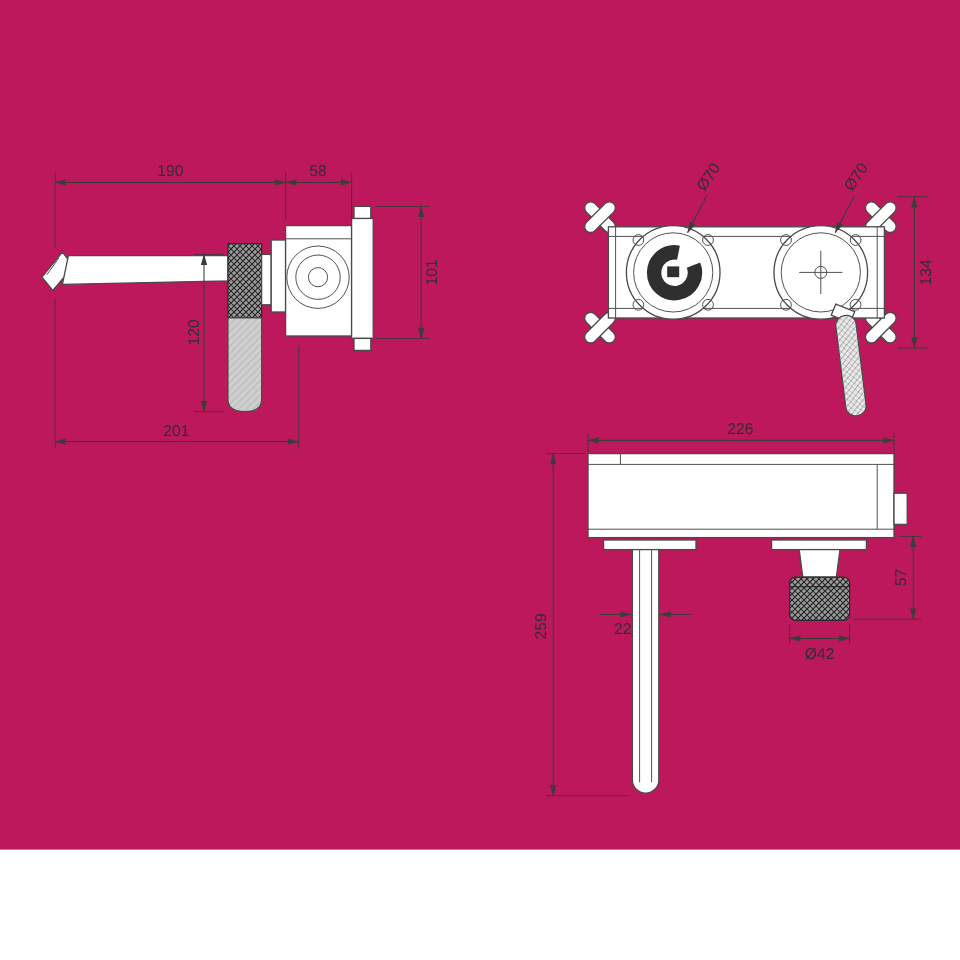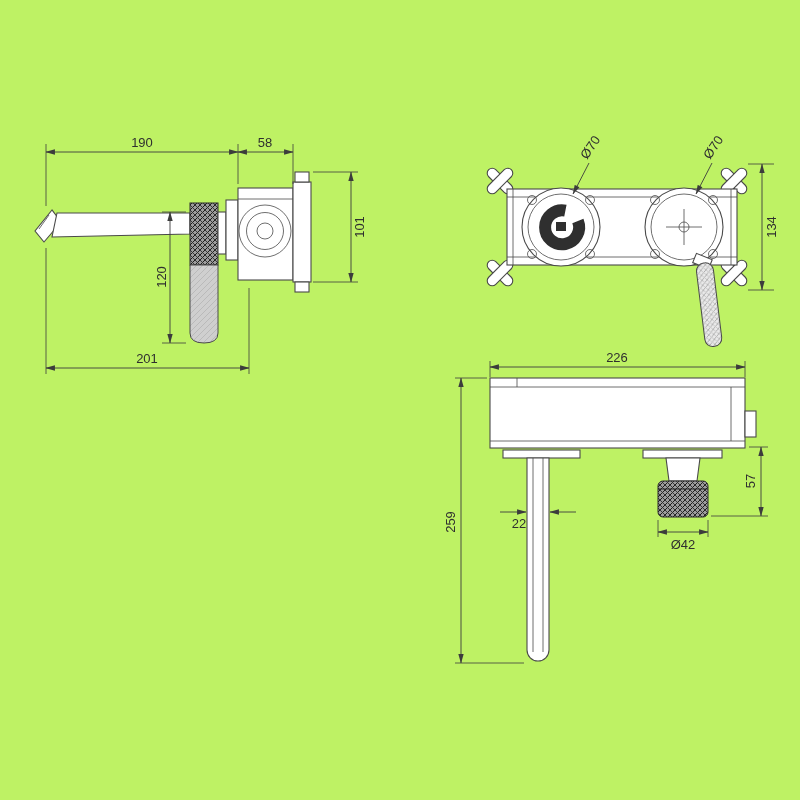--- a/index.html
+++ b/index.html
@@ -1,21 +1,21 @@
 <!DOCTYPE html>
 <html><head>
 <meta charset="utf-8">
 <style>
   * { margin: 0; padding: 0; box-sizing: border-box; }
   html, body { background: #ffffff; }
   body {
     width: 800px; height: 800px;
     font-family: "Liberation Sans", sans-serif;
   }
-  .stage { position: relative; width: 800px; height: 800px; background: #bef264; overflow: hidden; }
+  .stage { position: relative; width: 800px; height: 708px; background: #be185d; overflow: hidden; }
   svg { display: block; }
 
   .outline { fill: #ffffff; stroke: #4a4a4a; stroke-width: 1.1; }
   .thin    { fill: none;    stroke: #4a4a4a; stroke-width: 0.8; }
   .ext     { fill: none;    stroke: #3c3c3c; stroke-width: 0.8; }
   .dimline { fill: none;    stroke: #3c3c3c; stroke-width: 0.9;
              marker-start: url(#arrow); marker-end: url(#arrow); }
   .leader  { fill: none;    stroke: #3c3c3c; stroke-width: 0.9;
              marker-start: url(#arrow); }
   .leader22{ fill: none;    stroke: #3c3c3c; stroke-width: 0.9;

